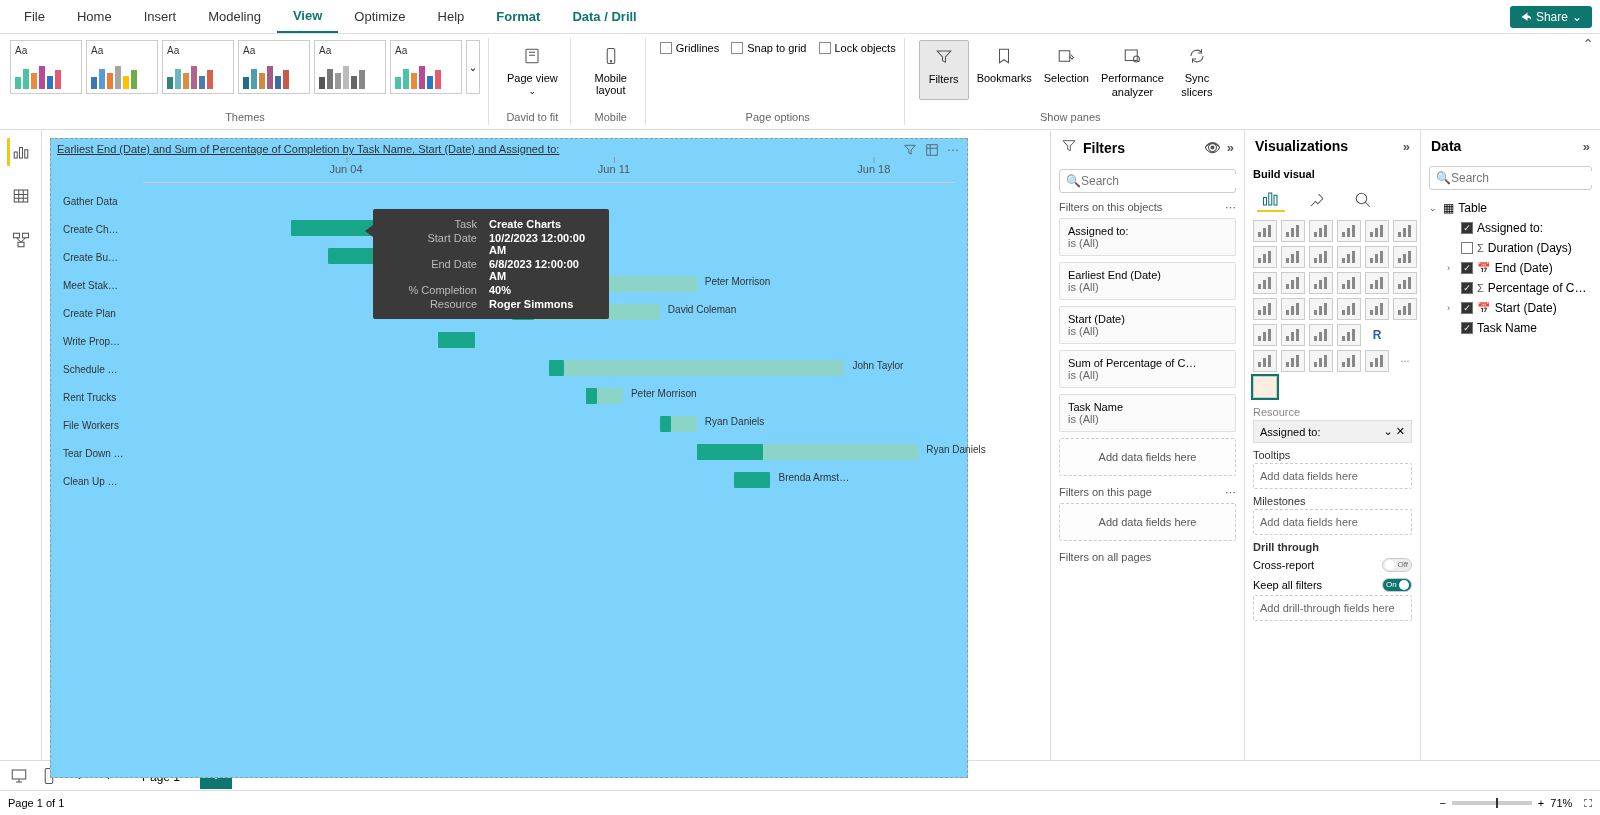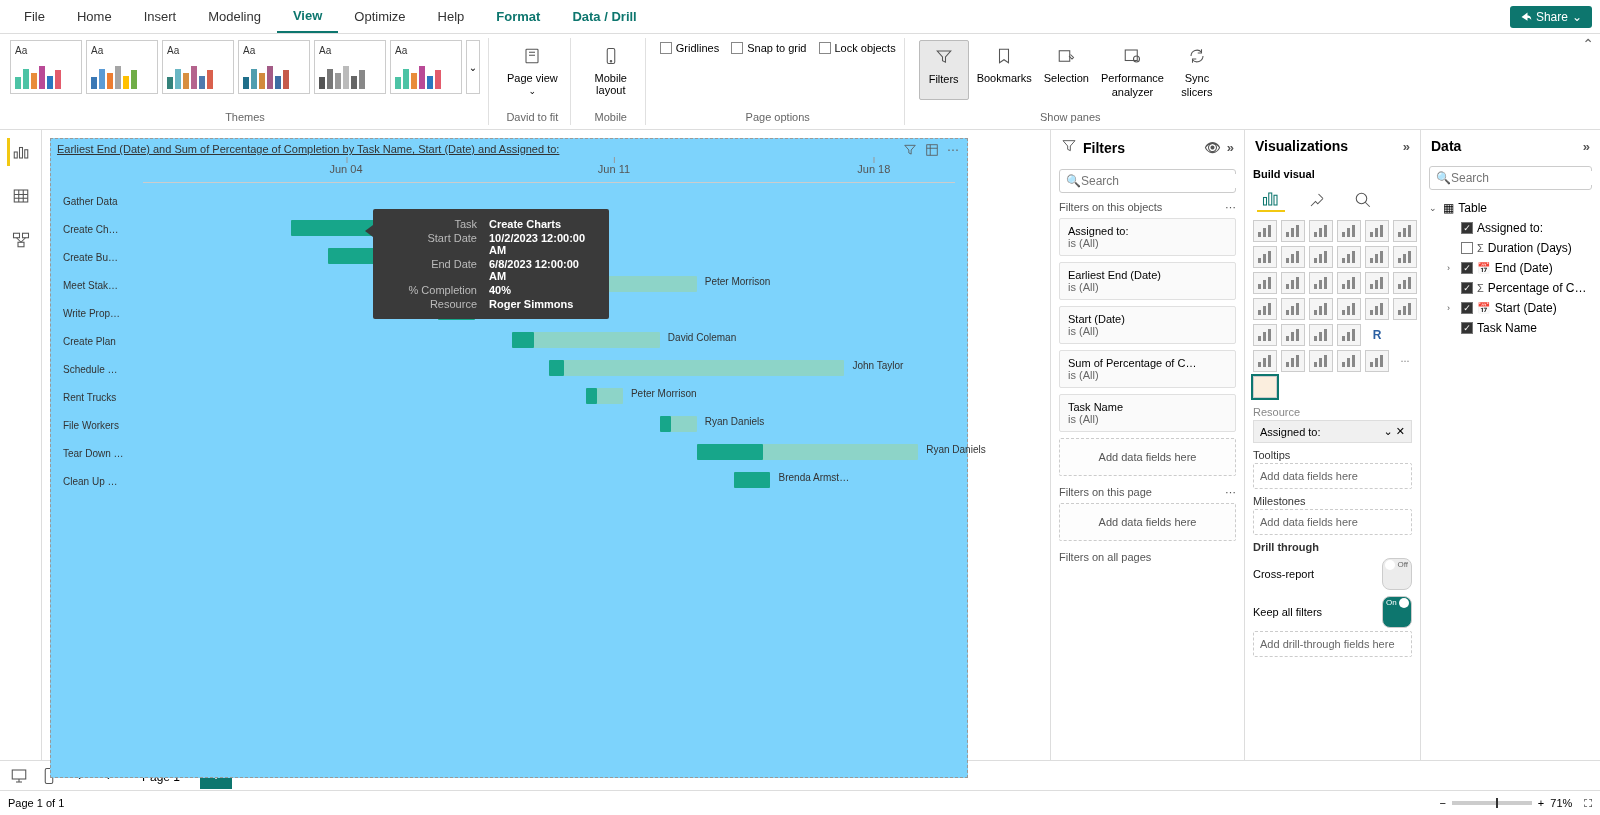--- a/index.html
+++ b/index.html
@@ -84,21 +84,21 @@
 .viz-mode-icons .mode-icon.active { border-bottom: 2px solid #f2c811; }
 .viz-grid { display: grid; grid-template-columns: repeat(6, 24px); gap: 4px; margin-bottom: 8px; }
 .viz-item { width: 24px; height: 22px; border: 1px solid #ccc; background: #f5f5f5; cursor: pointer; display: flex; align-items: center; justify-content: center; font-size: 9px; color: #444; }
 .viz-item.py { color: #e6b800; font-weight: normal; border: none; background: none; font-size: 12px; margin-left: 32px; }
 .viz-item.r { color: #2b5fa2; font-weight: bold; border: none; background: none; font-size: 12px; }
 .viz-item.selected { outline: 2px solid #0d766e; }
 .field-well { border: 1px solid #ddd; background: #f0f0f0; padding: 4px 6px; font-size: 11px; margin-bottom: 4px; display: flex; justify-content: space-between; align-items: center; }
 .well-label { font-size: 11px; color: #333; margin: 6px 0 2px; }
 .drop-mini { border: 1px dashed #ccc; font-size: 11px; color: #666; padding: 6px; margin-bottom: 6px; border-radius: 2px; }
 .toggle-row { display: flex; justify-content: space-between; align-items: center; font-size: 11px; padding: 3px 0; }
-.toggle { width: 30px; height: 32px; border-radius: 8px; position: relative; cursor: pointer; border: 1px solid #ccc; }
+.toggle { width: 30px; height: 14px; border-radius: 8px; position: relative; cursor: pointer; border: 1px solid #ccc; }
 .toggle.on { background: #0d766e; }
 .toggle.off { background: #ececec; }
 .toggle .knob { width: 10px; height: 10px; background: #fff; border-radius: 50%; position: absolute; top: 1px; }
 .toggle.on .knob { right: 2px; }
 .toggle.off .knob { left: 2px; }
 .toggle-text { font-size: 8px; position: absolute; top: 1px; color: #666; }
 .toggle.off .toggle-text { right: 3px; }
 .toggle.on .toggle-text { left: 3px; color: #fff; }
 
 .data-pane { width: 180px; }
@@ -392,33 +392,33 @@
             </div>
             <div class="gantt-row">
               <div class="row-label">Meet Stak…</div>
               <div class="row-track">
                 <div class="bar-bg" style="left:36.36363636363637%;width:31.818181818181806%"></div>
                 <div class="bar-fill" style="left:36.36363636363637%;width:6.3636363636363615%"></div>
                 <div class="bar-label" style="left:69.18181818181817%">Peter Morrison</div>
               </div>
             </div>
             <div class="gantt-row">
+              <div class="row-label">Create Plan</div>
+              <div class="row-track">
+                <div class="bar-bg" style="left:45.45454545454545%;width:18.18181818181818%"></div>
+                <div class="bar-fill" style="left:45.45454545454545%;width:2.727272727272727%"></div>
+                <div class="bar-label" style="left:64.63636363636363%">David Coleman</div>
+              </div>
+            </div>
+            <div class="gantt-row">
               <div class="row-label">Write Prop…</div>
               <div class="row-track">
                 <div class="bar-bg" style="left:36.36363636363637%;width:4.545454545454547%"></div>
                 <div class="bar-fill" style="left:36.36363636363637%;width:4.545454545454547%"></div>
                 <div class="bar-label" style="left:41.909090909090914%"></div>
-              </div>
-            </div>
-            <div class="gantt-row">
-              <div class="row-label">Create Plan</div>
-              <div class="row-track">
-                <div class="bar-bg" style="left:45.45454545454545%;width:18.18181818181818%"></div>
-                <div class="bar-fill" style="left:45.45454545454545%;width:2.727272727272727%"></div>
-                <div class="bar-label" style="left:64.63636363636363%">David Coleman</div>
               </div>
             </div>
             <div class="gantt-row">
               <div class="row-label">Schedule …</div>
               <div class="row-track">
                 <div class="bar-bg" style="left:50%;width:36.36363636363636%"></div>
                 <div class="bar-fill" style="left:50%;width:1.8181818181818181%"></div>
                 <div class="bar-label" style="left:87.36363636363636%">John Taylor</div>
               </div>
             </div>

